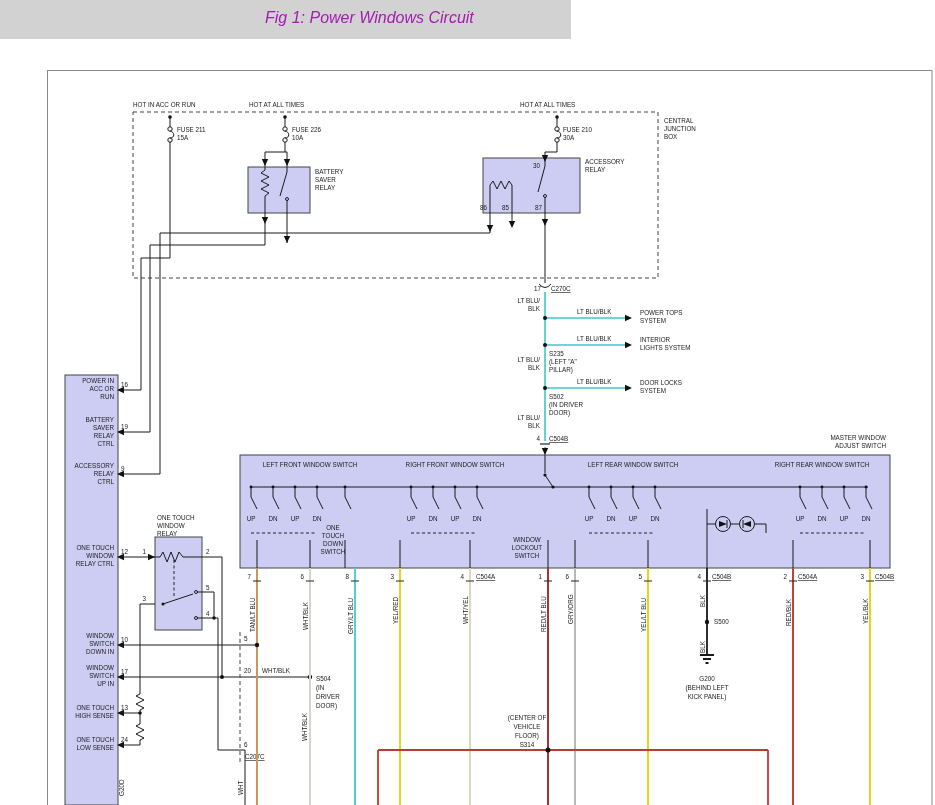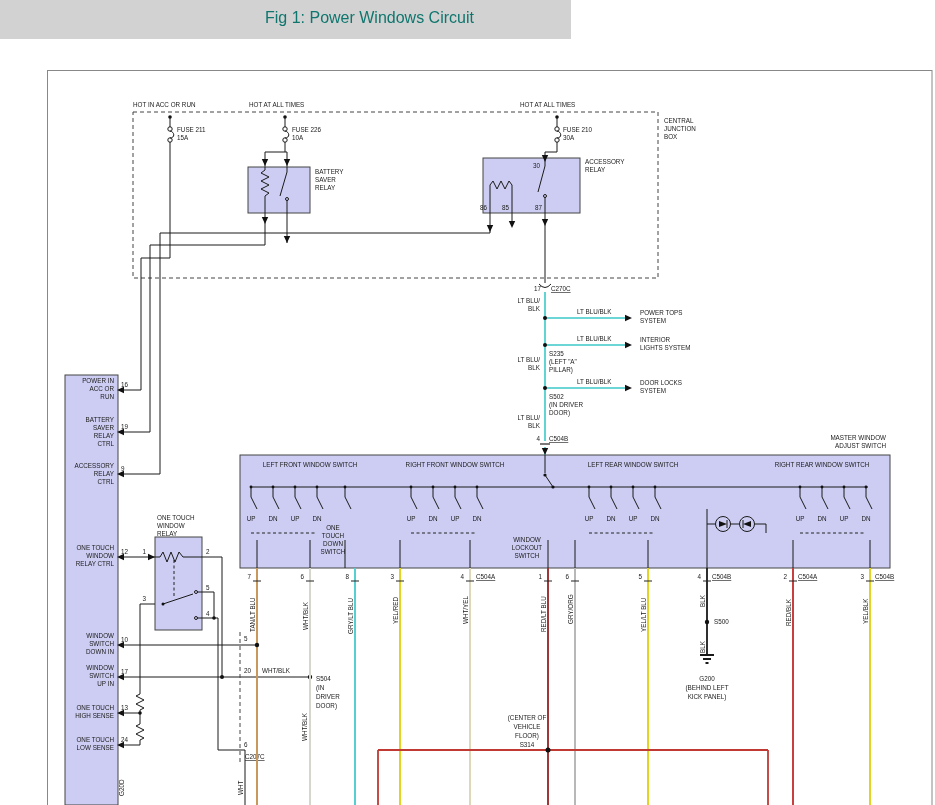--- a/index.html
+++ b/index.html
@@ -1,18 +1,18 @@
 <!DOCTYPE html>
 <html><head>
 <meta charset="utf-8">
 <style>
   html,body{margin:0;padding:0;background:#fff;width:935px;height:805px;overflow:hidden;
     font-family:"Liberation Sans",sans-serif;}
   #titlebar{position:absolute;left:0;top:0;width:571px;height:39px;background:#d2d2d2;}
-  #titlebar span{position:absolute;left:265px;top:9px;font-size:16px;color:#0f766e;}
+  #titlebar span{position:absolute;left:265px;top:9px;font-size:16px;color:#a21caf;font-style:italic;}
   #diagram{position:absolute;left:47px;top:70px;width:886px;height:735px;}
   svg text{font-family:"Liberation Sans",sans-serif;fill:#1a1a1a;font-size:6.3px;}
   .mid{text-anchor:middle}.end{text-anchor:end}.u{text-decoration:underline}
   .wb{stroke:#1a1a1a;stroke-width:1;fill:none}
   .dsh{stroke:#444;stroke-width:1;fill:none;stroke-dasharray:4 3}
   .dsh2{stroke:#222;stroke-width:1;fill:none;stroke-dasharray:3 2.5}
   .pbox{fill:#cdcdf3;stroke:#444;stroke-width:1}
   .cy{stroke:#3cc9c9;stroke-width:1.6;fill:none}
   .dot{fill:#111;stroke:none}
   .arr{fill:#111;stroke:none}

